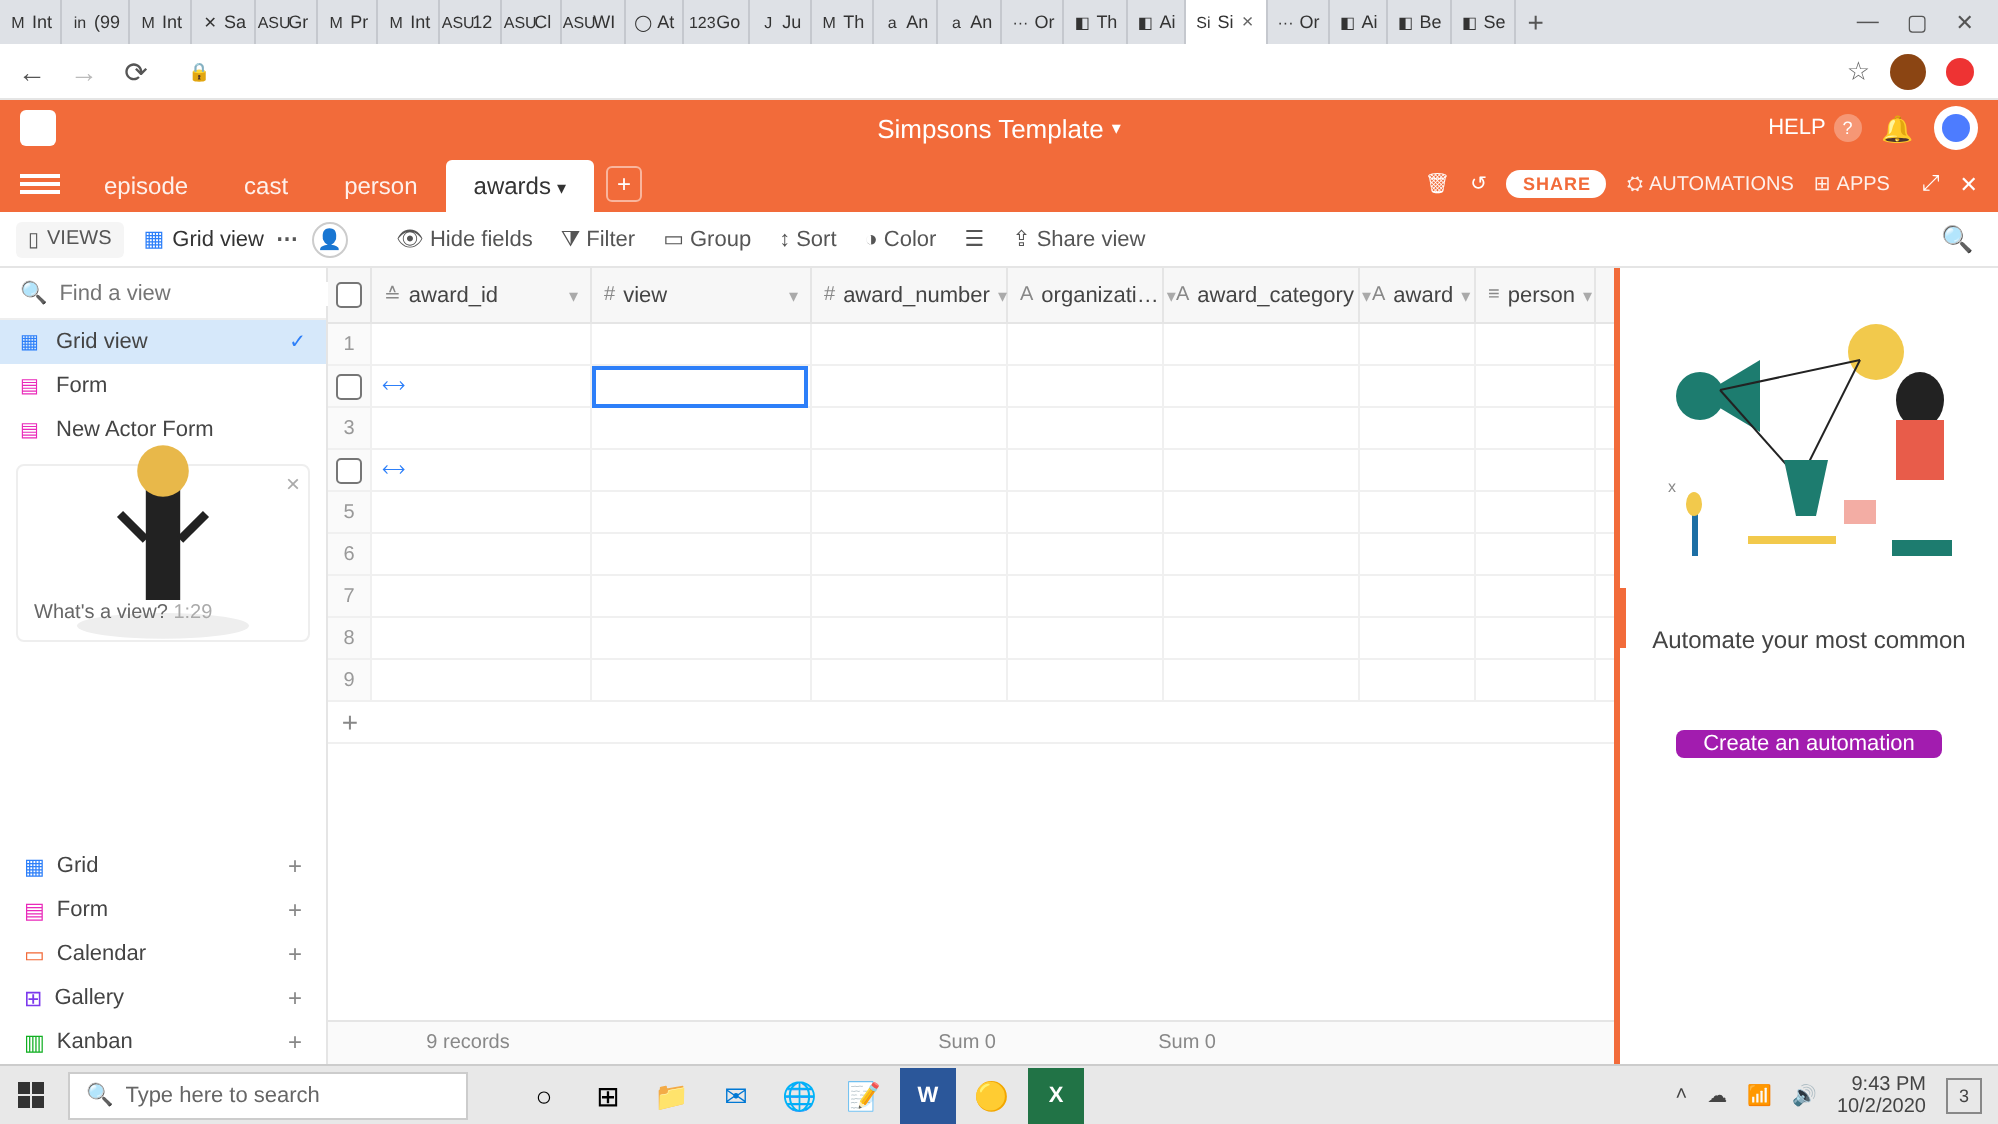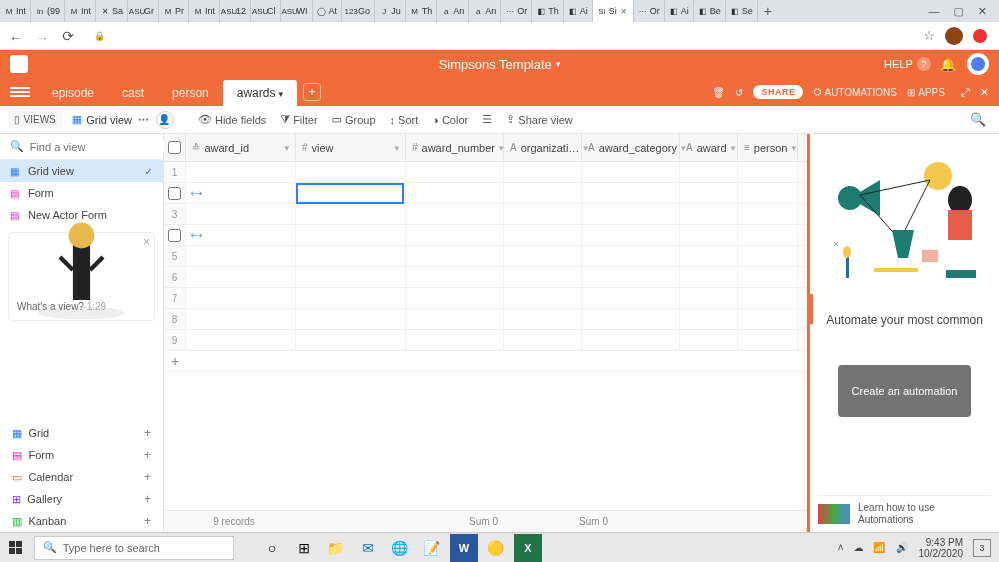--- a/index.html
+++ b/index.html
@@ -94,21 +94,21 @@
 .grow-add { display: flex; height: 21px; border-bottom: 1px solid #f0f0f0; align-items: center; }
 .grow-add .plus { width: 22px; text-align: center; font-size: 14px; color: #888; cursor: pointer; }
 .grid-footer { height: 22px; background: #fafafa; border-top: 1px solid #e5e5e5; display: flex; align-items: center; font-size: 10px; color: #888; }
 .gf-records { width: 132px; padding-left: 8px; text-align: center; }
 .gf-sum { width: 110px; text-align: right; padding-right: 8px; }
 
 
 .right-panel { width: 192px; border-left: 3px solid #f26b3a; display: flex; flex-direction: column; align-items: center; padding: 16px 10px; font-size: 12px; color: #333; text-align: center; position: relative; }
 .rp-illus { width: 150px; height: 150px; position: relative; margin-bottom: 12px; }
 .rp-text { font-size: 12px; color: #444; line-height: 1.4; }
-.rp-btn { margin-top: 36px; background: #737373; color: #fff; padding: 20px 14px; border-radius: 4px; font-size: 11px; cursor: pointer; border: none; }
+.rp-btn { margin-top: 36px; background: #a21caf; color: #fff; padding: 1px 14px; border-radius: 4px; font-size: 11px; cursor: pointer; border: none; }
 .rp-learn { position: absolute; bottom: 6px; left: 8px; right: 8px; display: flex; gap: 8px; align-items: center; border-top: 1px solid #eee; padding-top: 6px; text-align: left; }
 .rp-learn-icon { width: 32px; height: 20px; background: linear-gradient(90deg,#d44,#4a4,#48d); }
 .rp-learn-txt { font-size: 10px; color: #555; line-height: 1.2; }
 .rp-collapse { position: absolute; top: 160px; left: -3px; width: 6px; height: 30px; background: #f26b3a; cursor: pointer; }
 
 
 .taskbar { position: absolute; bottom: 0; left: 0; right: 0; height: 30px; background: #e8e8e8; border-top: 1px solid #ccc; display: flex; align-items: center; font-size: 11px; }
 .tb-start { width: 30px; display: flex; align-items: center; justify-content: center; }
 .win-icon { display: grid; grid-template-columns: 6px 6px; grid-template-rows: 6px 6px; gap: 1px; }
 .win-icon span { background: #333; }
@@ -550,27 +550,20 @@
         <rect x="44" y="118" width="44" height="4" fill="#f2c94c"></rect>
         <rect x="16" y="106" width="3" height="22" fill="#1d6fa5"></rect>
         <ellipse cx="17" cy="102" rx="4" ry="6" fill="#f2c94c"></ellipse>
         <text x="4" y="96" font-size="8" fill="#888">x</text>
       </svg>
     </div>
     <div class="rp-text">
       <div>Automate your most common</div>
     </div>
     <button class="rp-btn">Create an automation</button>
-    <div class="rp-learn">
-      <div class="rp-learn-icon"></div>
-      <div class="rp-learn-txt">
-        <div>Learn how to use</div>
-        <div>Automations</div>
-      </div>
-    </div>
   </div>
 </div>
 
 <div class="taskbar">
   <div class="tb-start">
     <div class="win-icon">
         <span></span>
         <span></span>
         <span></span>
         <span></span>

